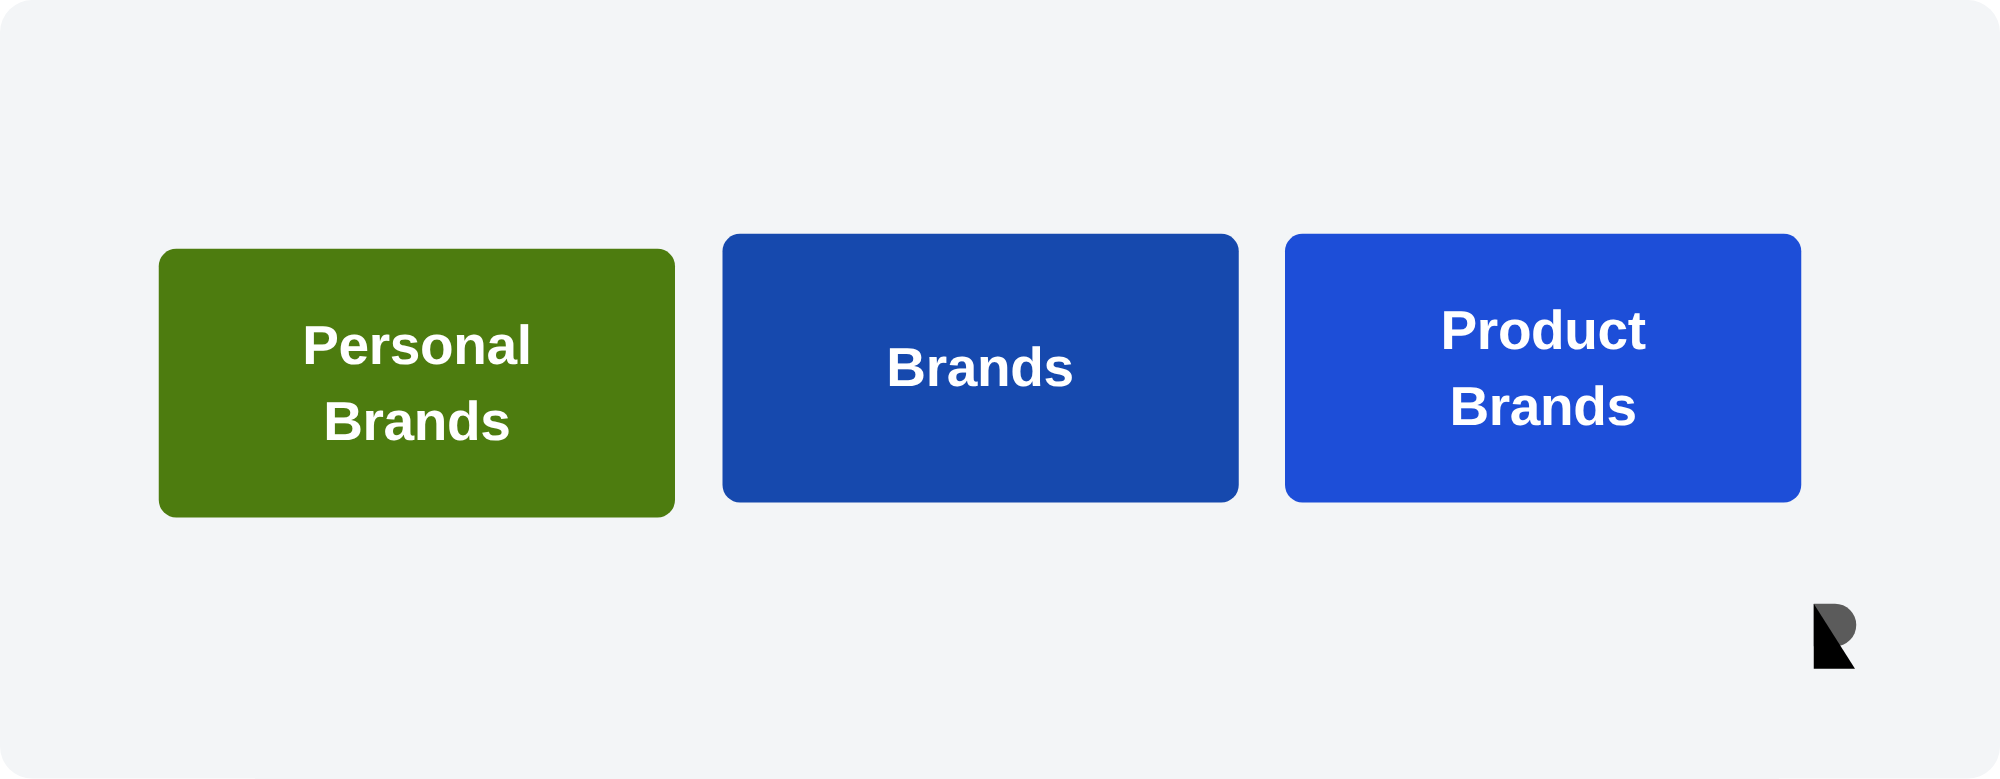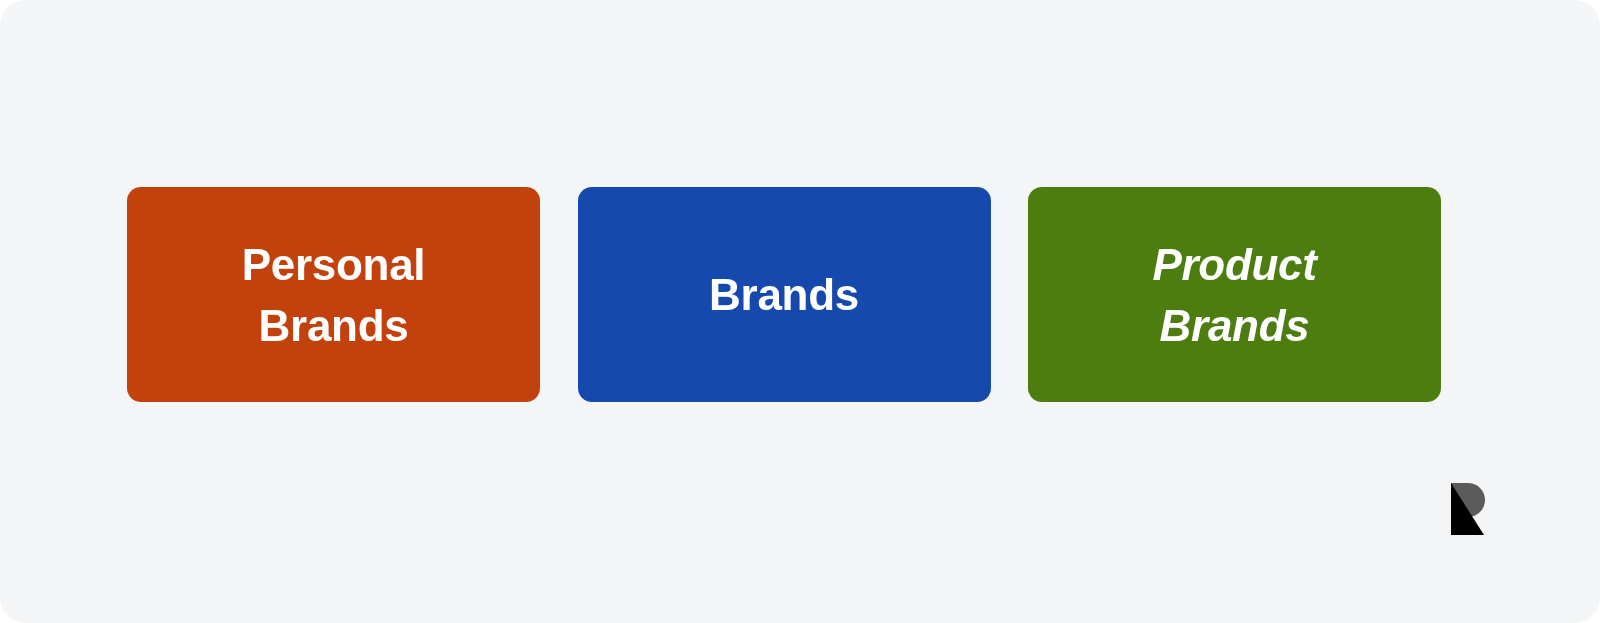--- a/index.html
+++ b/index.html
@@ -66,30 +66,30 @@
     height: 56px;
   }
 </style>
 </head>
 <body>
 
 <div id="canvas" style="background: rgb(243, 245, 247); border-radius: 26px;">
 
   <div id="cards-row">
 
-    <div class="brand-card" style="background: #c2410c;">
+    <div class="brand-card" style="background: #4d7c0f; margin-top: 12px;">
       <div class="brand-card-label" style="color: rgb(255, 255, 255);">Personal</div>
       <div class="brand-card-label" style="color: rgb(255, 255, 255);">Brands</div>
     </div>
 
     <div class="brand-card" style="background: rgb(22, 73, 174);">
       <div class="brand-card-label" style="color: rgb(255, 255, 255);">Brands</div>
     </div>
 
-    <div class="brand-card" style="background: #4d7c0f; font-style: italic;">
+    <div class="brand-card" style="background: #1d4ed8;">
       <div class="brand-card-label" style="color: rgb(255, 255, 255);">Product</div>
       <div class="brand-card-label" style="color: rgb(255, 255, 255);">Brands</div>
     </div>
 
   </div>
 
   <svg id="logo-mark" viewBox="0 0 46 56">
     <path id="logo-bowl" d="M 3 2 L 20 2 A 17 17 0 0 1 20 36 L 3 36 Z" fill="#5b5b5b"></path>
     <path id="logo-stem" d="M 3 2 L 3 54 L 36 54 Z" fill="#000000"></path>
   </svg>

